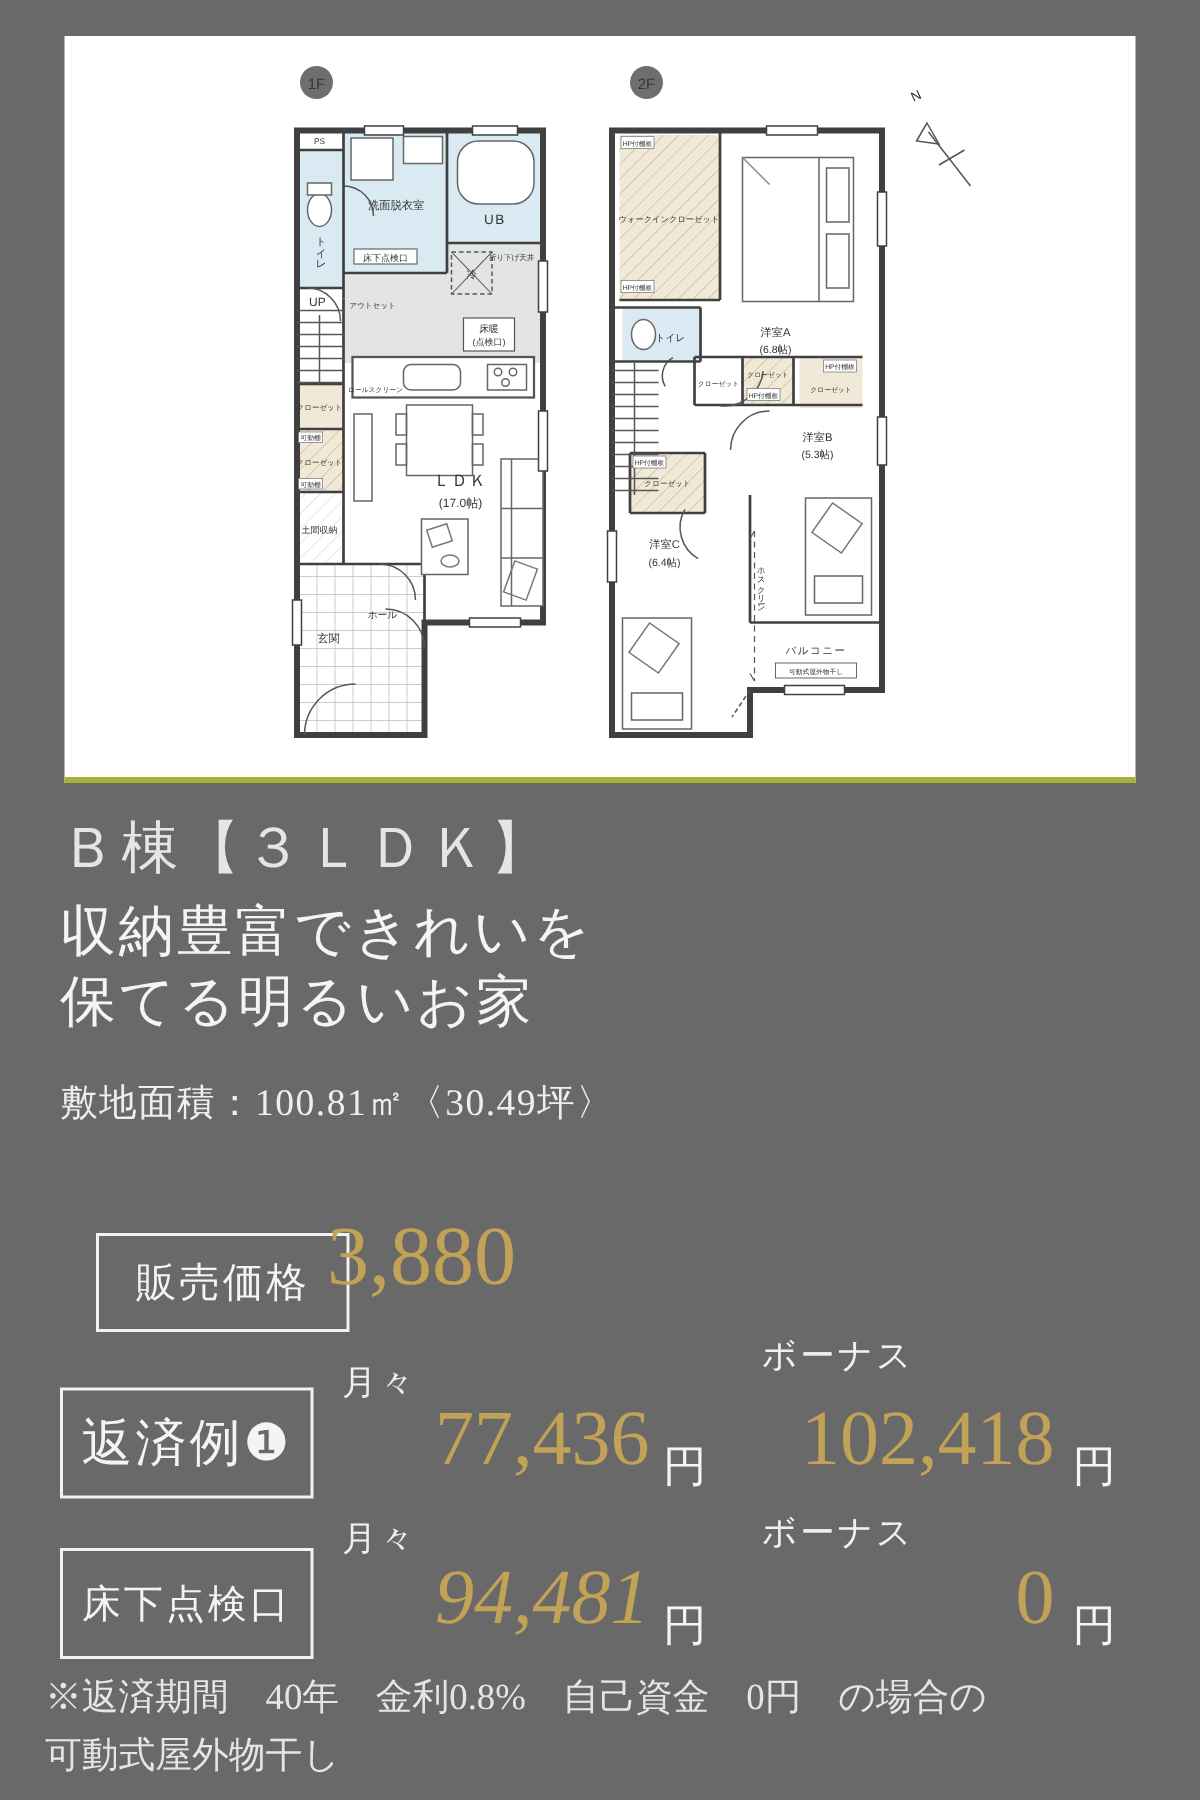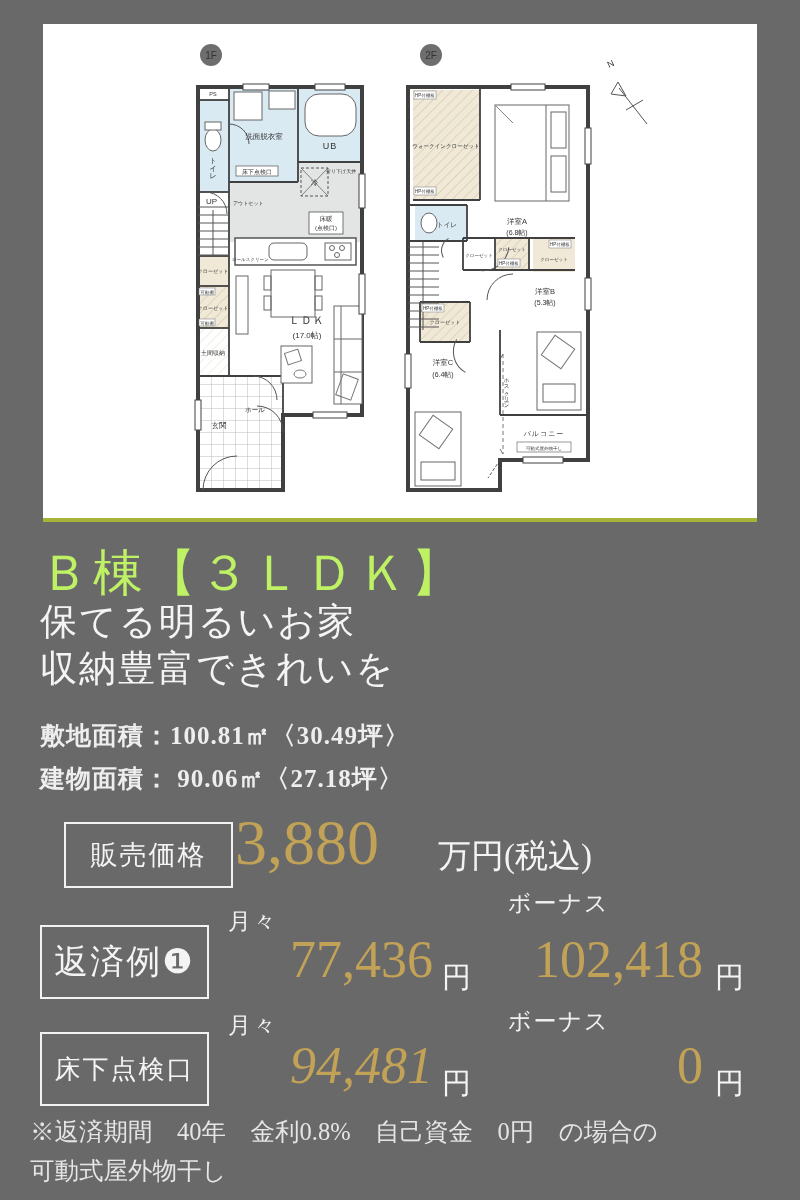--- a/index.html
+++ b/index.html
@@ -5,27 +5,27 @@
   html,body{margin:0;padding:0;}
   .page{position:relative;width:800px;height:1200px;background:#696969;overflow:hidden;
         font-family:"Liberation Serif","DejaVu Serif",serif;color:#f4f4f4;}
   .panel{position:absolute;left:43px;top:24px;width:714px;height:494px;background:#ffffff;
          border-bottom:4px solid #a8b437;}
   .panel svg{display:block;}
   
   .pt{font-family:"Liberation Sans","DejaVu Sans",sans-serif;fill:#333;}
   .wall{fill:none;stroke:#404040;}
   
-  .title{position:absolute;left:40px;top:540px;font-size:50px;letter-spacing:3px;color:#bef264;}
+  .title{position:absolute;left:40px;top:540px;font-size:38px;letter-spacing:3px;color:#e5e5e5;}
   .subtitle{position:absolute;left:40px;top:598px;font-size:37px;line-height:47px;letter-spacing:2px;}
-  .areas{position:absolute;left:40px;top:714px;font-size:25px;line-height:43px;letter-spacing:1px;color:#eee;font-weight:bold;}
+  .areas{position:absolute;left:40px;top:714px;font-size:25px;line-height:43px;letter-spacing:1px;color:#eee;}
   .lblbox{position:absolute;left:40px;width:165px;border:2px solid #f2f2f2;display:flex;
           align-items:center;justify-content:center;font-size:27px;letter-spacing:2px;color:#f4f4f4;}
   .gold{color:#c2a256;}
-  .price-value{position:absolute;left:201px;top:806px;width:212px;text-align:center;font-size:64px;}
+  .price-value{position:absolute;left:218px;top:806px;width:212px;font-size:56px;}
   .price-unit{position:absolute;left:438px;top:834px;font-size:33px;}
   .slabel{position:absolute;font-size:23px;letter-spacing:2px;color:#f0f0f0;}
   .bignum{position:absolute;width:215px;text-align:right;font-size:52px;}
   .yen{position:absolute;font-size:29px;}
   .note{position:absolute;left:30px;top:1112px;font-size:24.5px;line-height:39px;color:#e5e5e5;}
 </style>
 </head>
 <body>
 
 <div class="page">
@@ -283,33 +283,31 @@
         <g>
           <rect x="474" y="418" width="54" height="10" fill="#fff" stroke="#555" stroke-width="0.6"></rect>
           <text class="pt" x="501" y="425.5" font-size="4.5" text-anchor="middle">可動式屋外物干し</text>
         </g>
       </g>
     </svg>
   </div>
 
   <div class="title">Ｂ棟【３ＬＤＫ】</div>
   <div class="subtitle">
+    <div>収納豊富できれいを</div>
     <div>保てる明るいお家</div>
-    <div>収納豊富できれいを</div>
   </div>
   <div class="areas">
     <div>敷地面積：100.81㎡〈30.49坪〉</div>
-    <div>建物面積： 90.06㎡〈27.18坪〉</div>
   </div>
 
   <div class="lblbox" style="top:822px;height:62px;margin-left:24px;">
     <span>販売価格</span>
   </div>
   <div class="price-value gold">3,880</div>
-  <div class="price-unit">万円(税込)</div>
 
   <div class="lblbox" style="top:925px;height:70px;font-size:34px;">
     <span>返済例❶</span>
   </div>
   <div class="slabel" style="left:228px;top:906px;">月々</div>
   <div class="bignum gold" style="left:218px;top:930px;">77,436</div>
   <div class="yen" style="left:442px;top:958px;">円</div>
   <div class="slabel" style="left:508px;top:888px;">ボーナス</div>
   <div class="bignum gold" style="left:488px;top:930px;">102,418</div>
   <div class="yen" style="left:715px;top:958px;">円</div>

